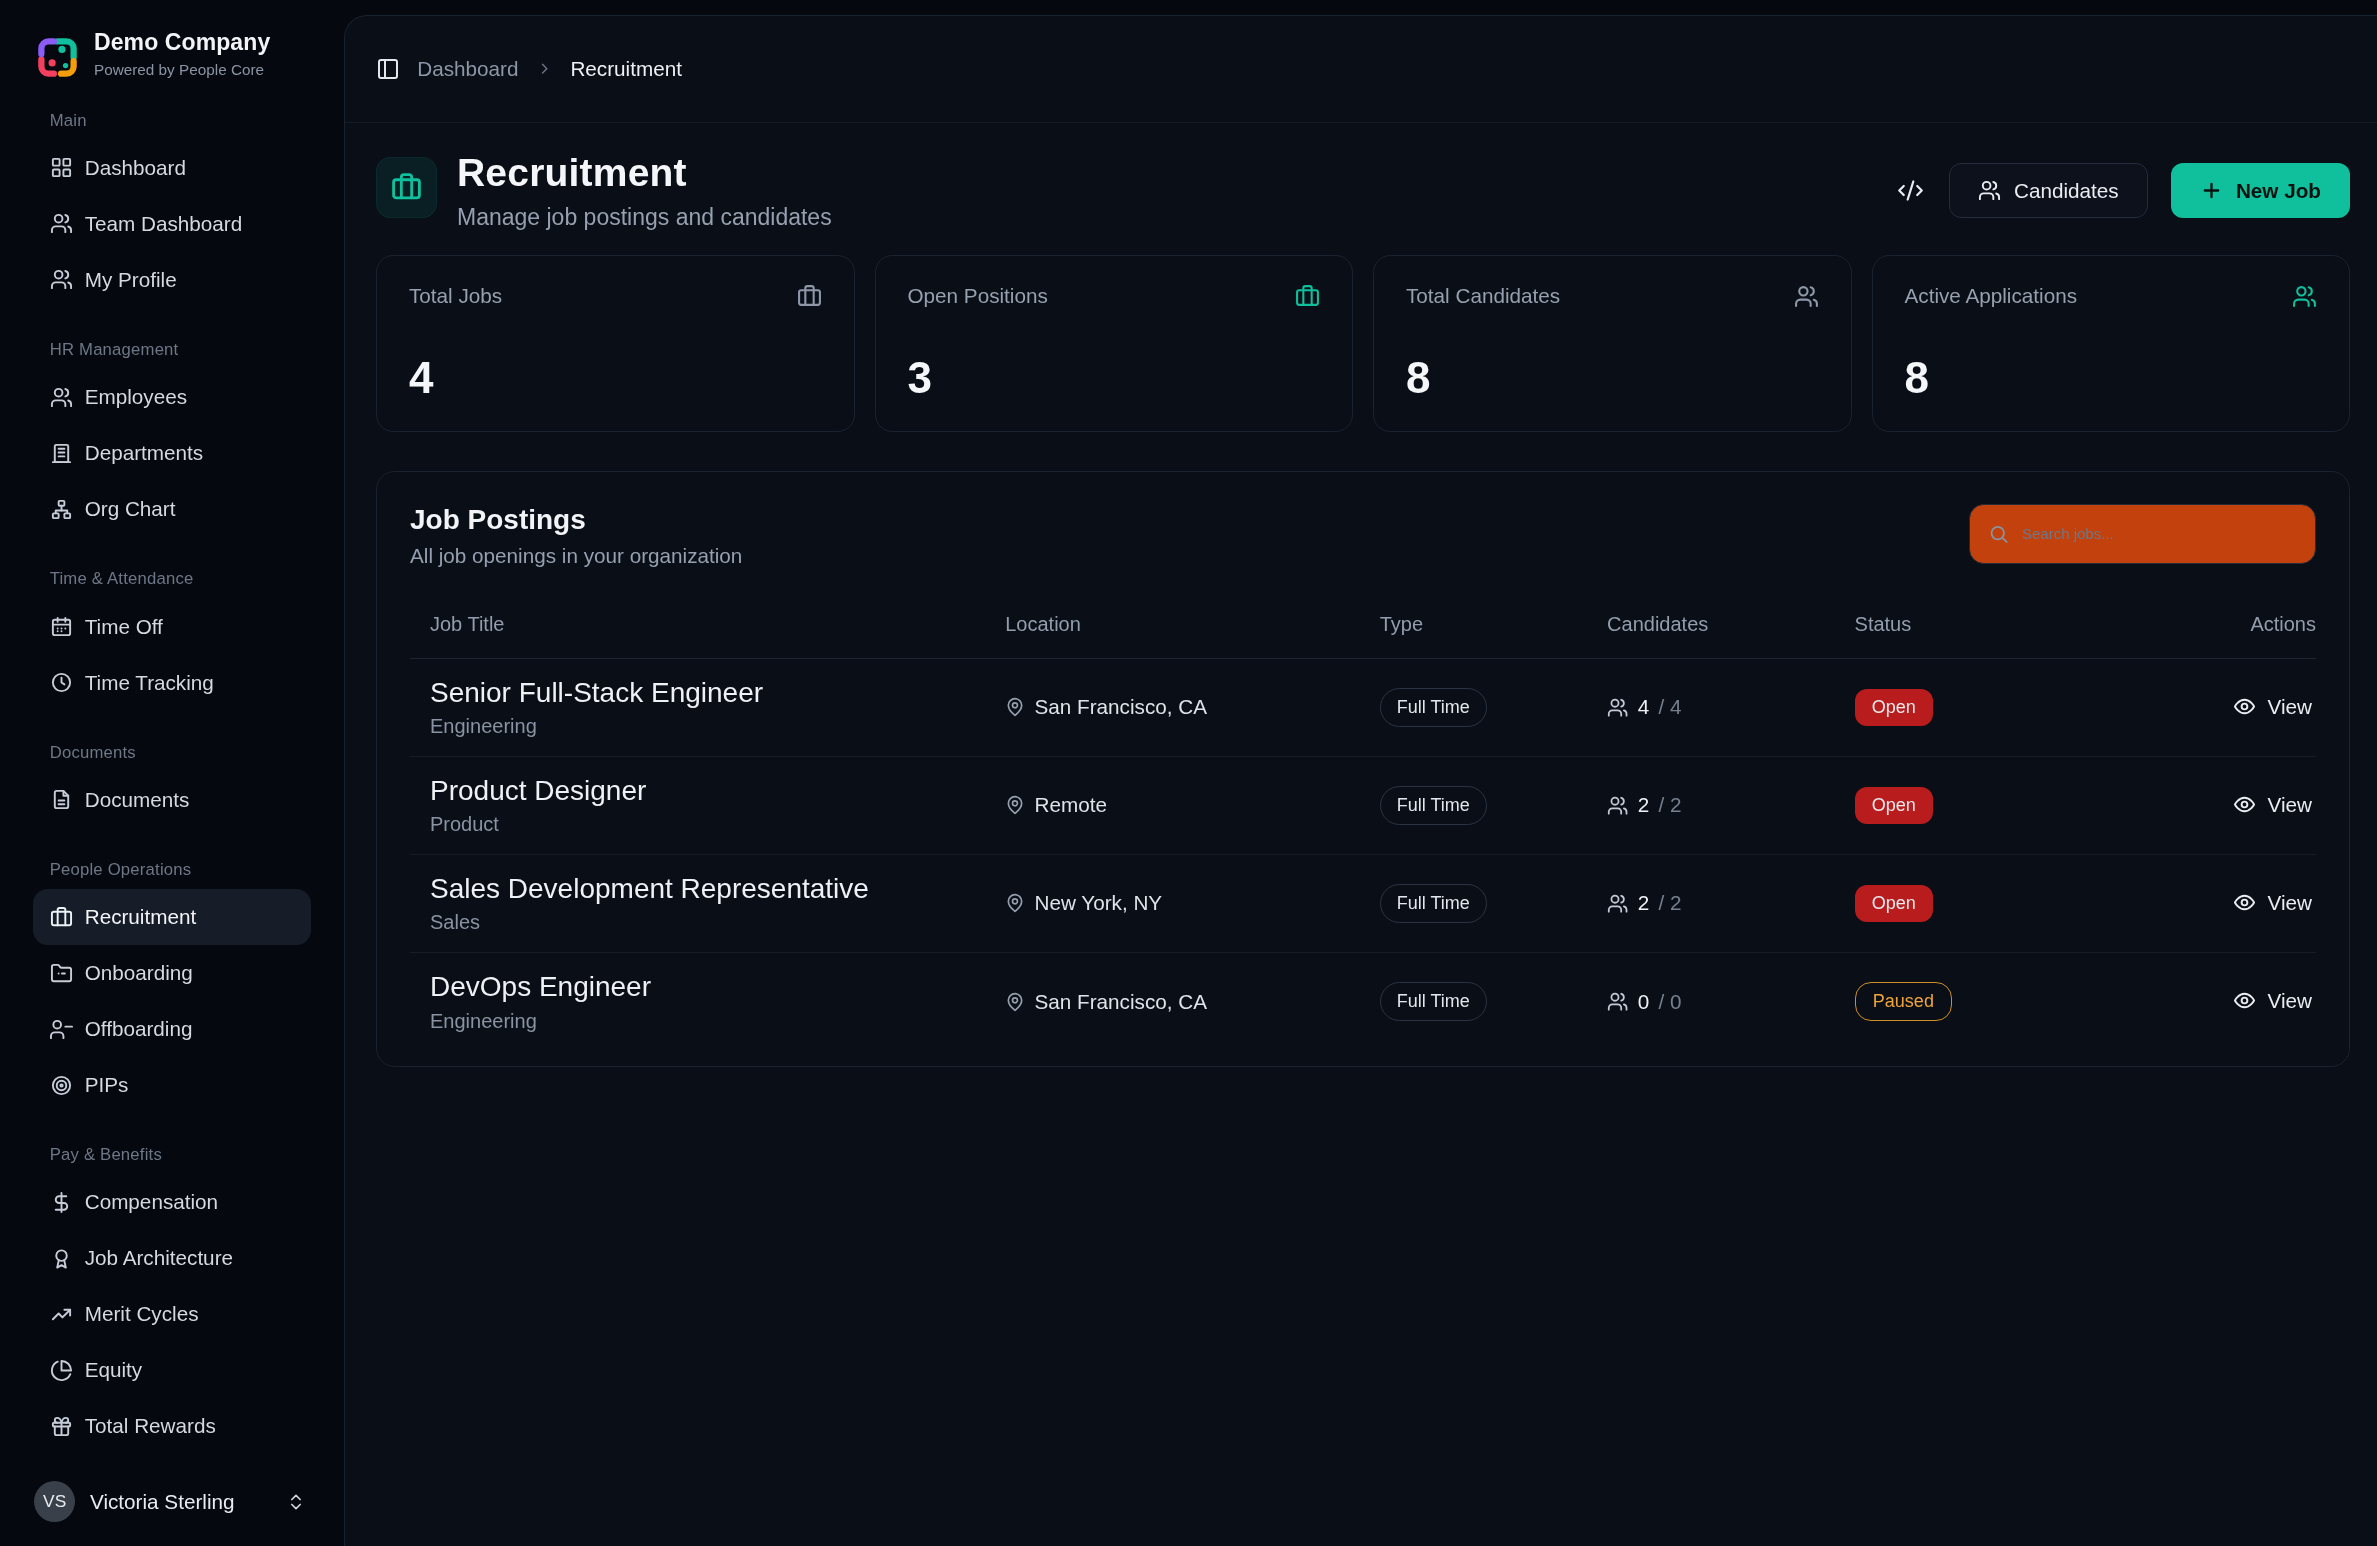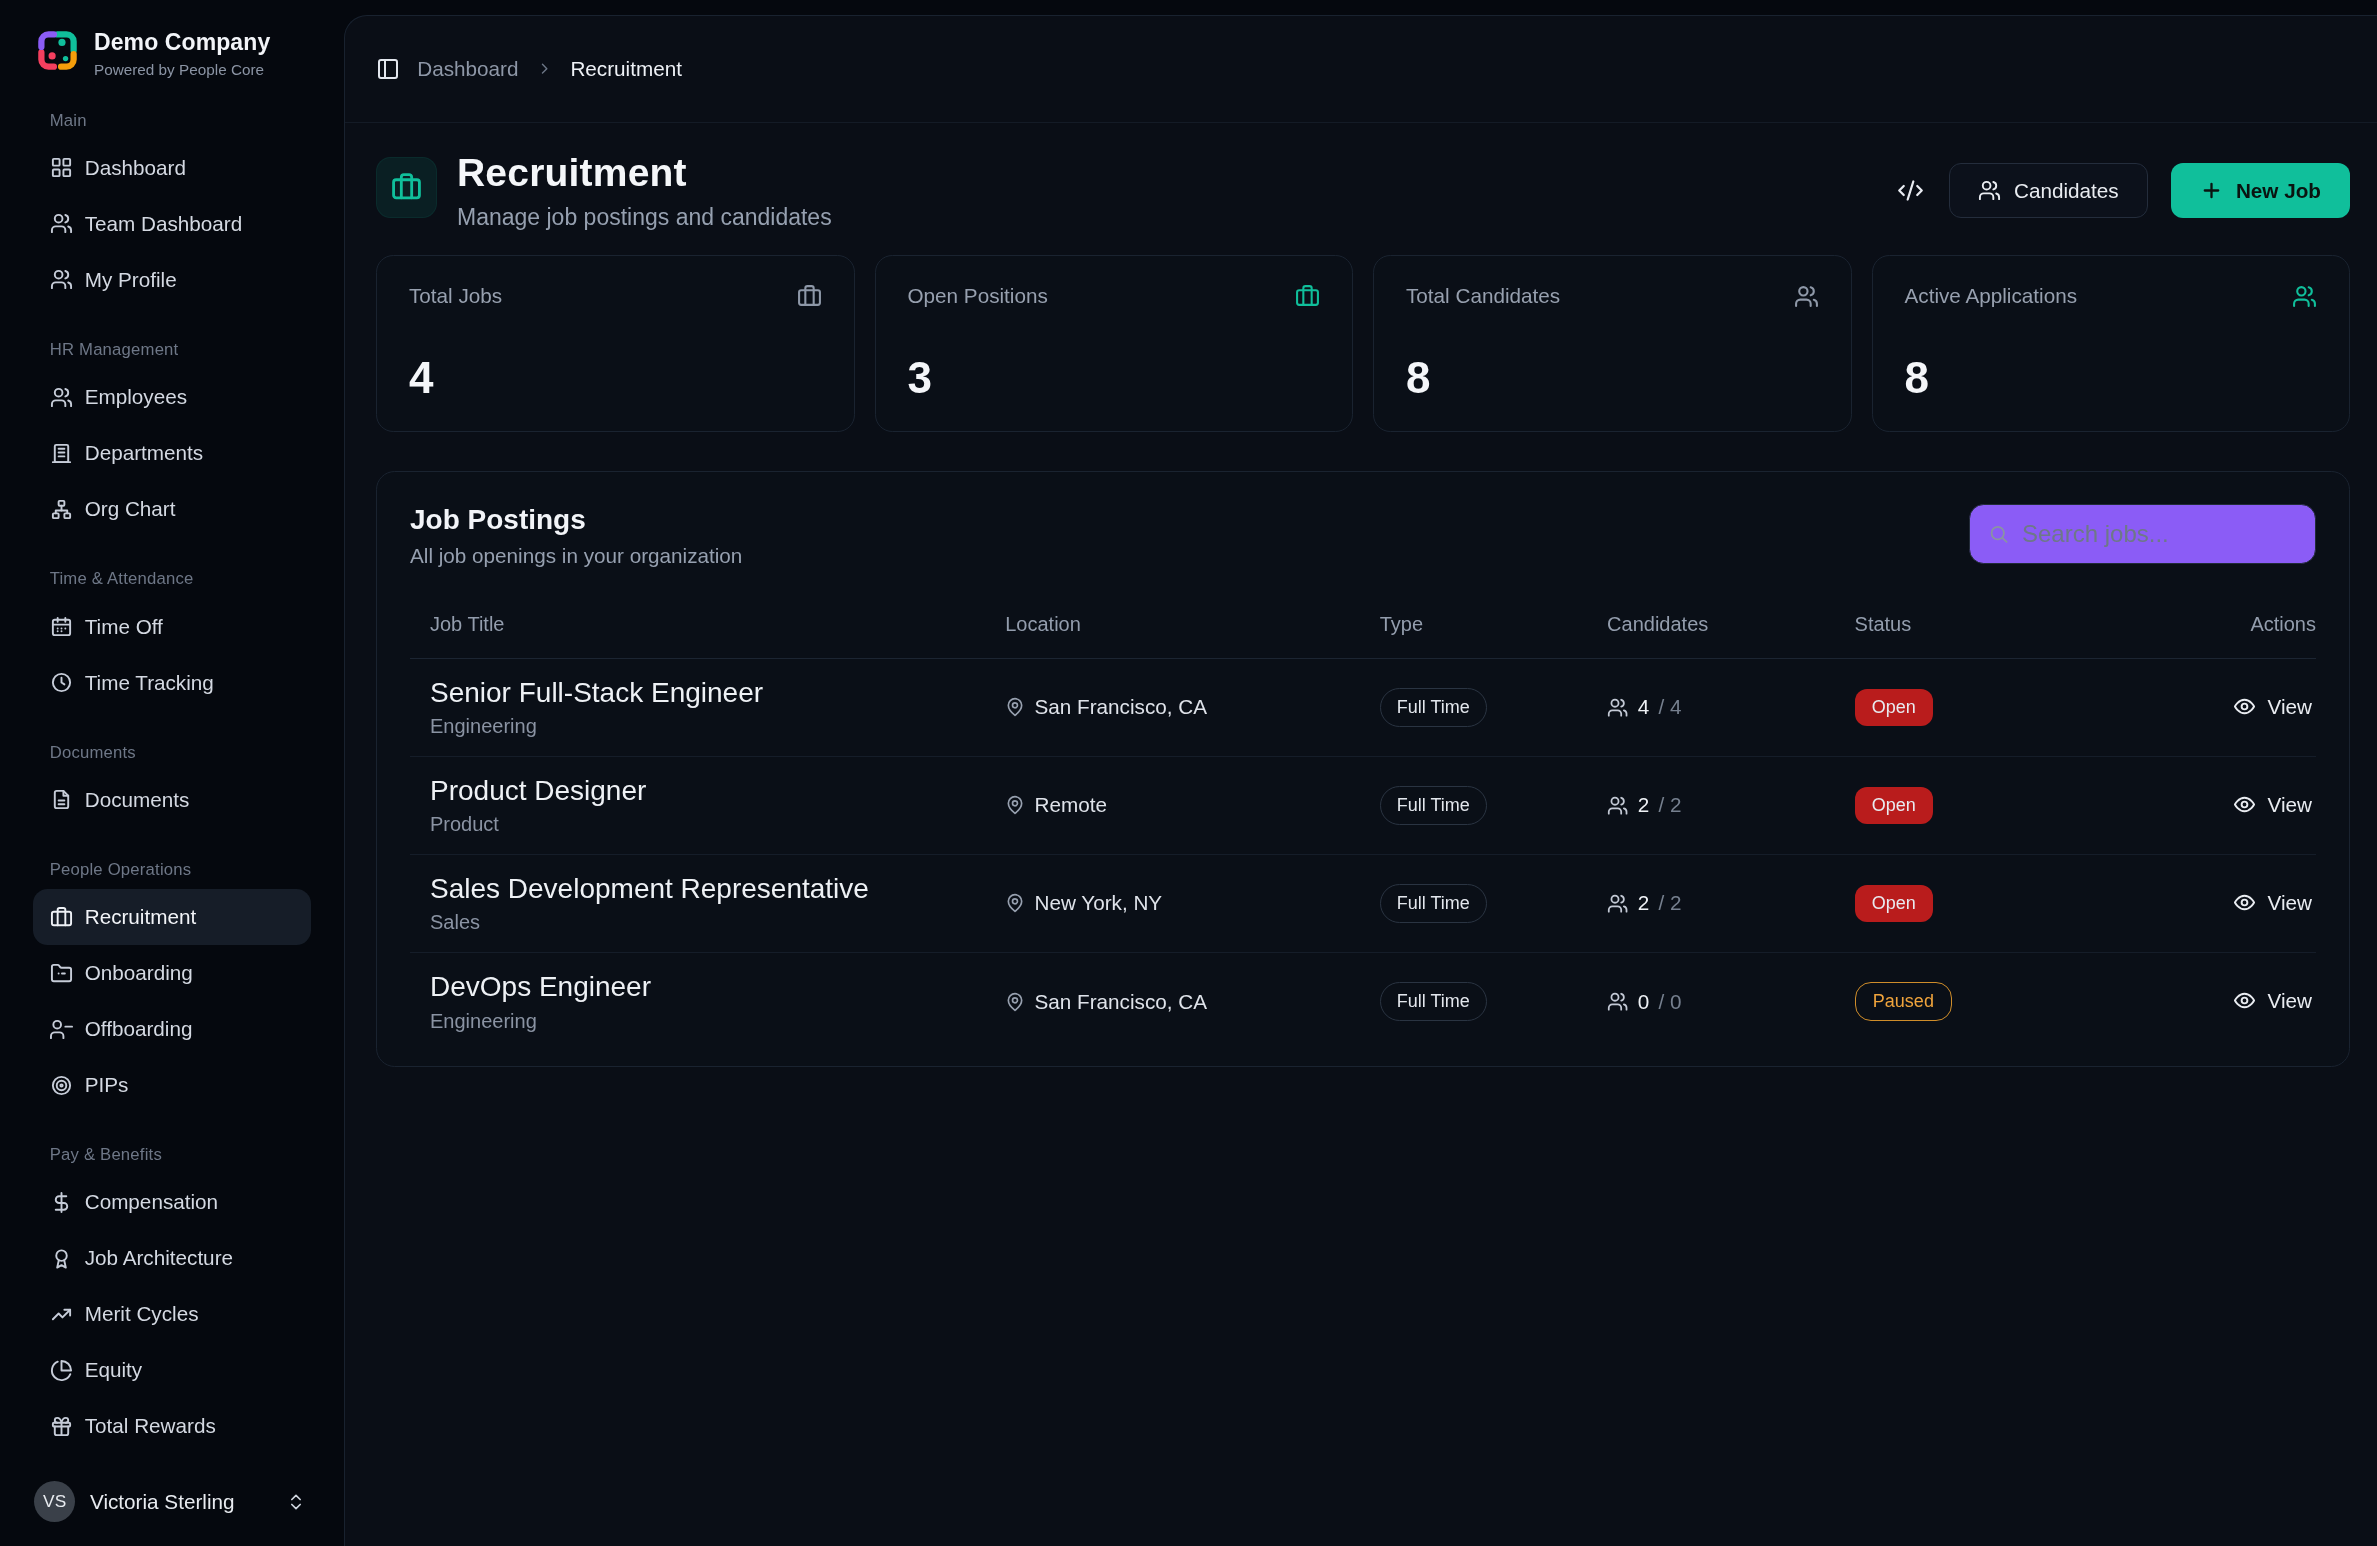--- a/index.html
+++ b/index.html
@@ -12,21 +12,21 @@
     overflow: hidden;
   }
   svg { display: block; stroke: currentColor; fill: none; stroke-width: 2; stroke-linecap: round; stroke-linejoin: round; }
 
   
   .sidebar {
     width: 344px; flex: 0 0 344px; height: 100%;
     padding: 29px 33px 24px 33px;
     display: flex; flex-direction: column;
   }
-  .logo-row { display: flex; align-items: flex-start; gap: 14.7px; padding-left: 3.3px; }
+  .logo-row { display: flex; align-items: flex-end; gap: 14.7px; padding-left: 3.3px; }
   .logo-mark { width: 43px; height: 43px; }
   .company-name { font-size: 23px; font-weight: 700; color: #f2f4f8; letter-spacing: 0.1px; }
   .company-tagline { font-size: 15.3px; color: #8b94a4; margin-top: 4.7px; }
 
   .side-section { margin-top: 32px; }
   .side-section.first { }
   .side-label { font-size: 16.7px; color: #6e7787; padding-left: 16.7px; margin-bottom: 9.3px; letter-spacing: 0.2px; }
   .side-item {
     display: flex; align-items: center; gap: 12px;
     height: 56px; padding: 0 16.7px; border-radius: 14.7px;
@@ -119,22 +119,22 @@
   .panel-head { display: flex; align-items: flex-start; }
   .panel-title { font-size: 28px; font-weight: 700; color: #f2f4f8; }
   .panel-subtitle { font-size: 20.7px; color: #96a0b0; margin-top: 8px; }
   .search-wrap { margin-left: auto; position: relative; }
   .search-wrap .ic {
     position: absolute; left: 18.7px; top: 50%; transform: translateY(-50%);
     width: 21.3px; height: 21.3px; color: #8a93a3; pointer-events: none;
   }
   .search-input {
     width: 347px; height: 60px; border-radius: 14.7px;
-    background: #8b5cf6; border: 1.3px solid #222b38;
-    padding: 0 20px 0 52px; font-size: 24px; color: #dfe3ea;
+    background: #c2410c; border: 1.3px solid #222b38;
+    padding: 0 20px 0 52px; font-size: 15px; color: #dfe3ea;
     font-family: inherit; outline: none;
   }
   .search-input::placeholder { color: #6e7888; }
 
   .table { margin-top: 24px; }
   .trow {
     display: grid; grid-template-columns: 89fr 56fr 34fr 37fr 39fr 30fr;
     align-items: center;
   }
   .thead { height: 67px; border-bottom: 1.3px solid #1c2532; }

